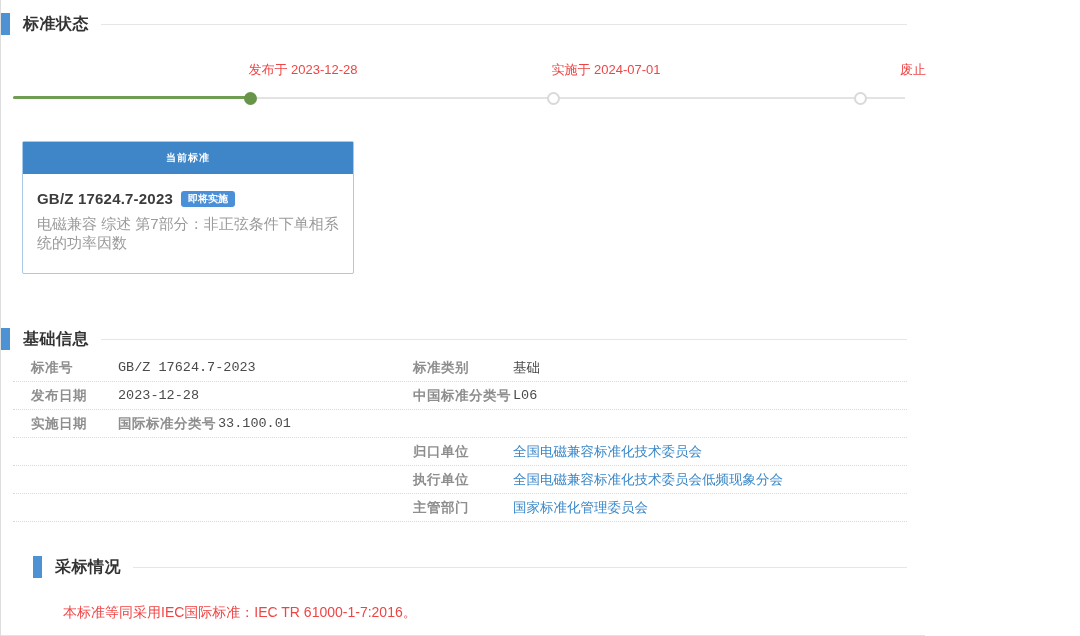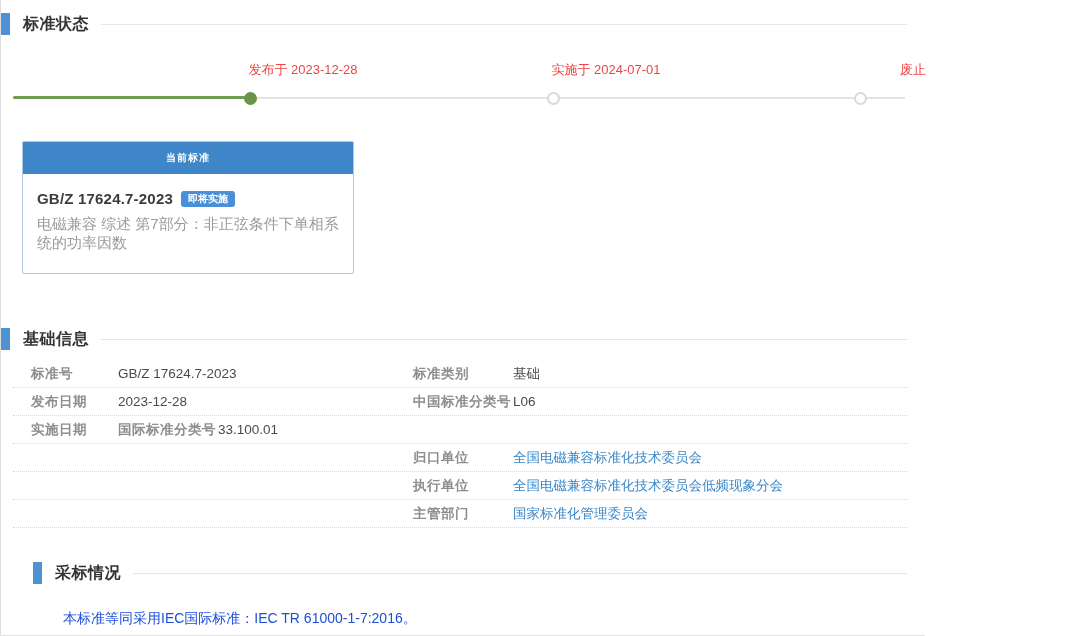--- a/index.html
+++ b/index.html
@@ -34,32 +34,32 @@
   .card { width:332px; margin:26px 0 0 21px; border:1px solid #a9c9e9; border-radius:2px; background:#fff; }
   .card-head { background:#3e86c8; color:#fff; text-align:center; font-size:10px; font-weight:bold; padding:9px 0; letter-spacing:1px; }
   .card-body { padding:16px 14px 20px 14px; }
   .std-line { display:flex; align-items:center; }
   .std-num { font-size:15px; color:#3c3c3c; font-weight:bold; letter-spacing:.2px; }
   .badge { margin-left:8px; background:#4a90d9; color:#fff; font-size:10px; font-weight:bold; padding:3px 7px; border-radius:3px; line-height:1; }
   .std-desc { margin-top:8px; font-size:15px; color:#9a9a9a; }
 
   
   .sec-basic { margin-top:54px; }
-  .info-table { margin:10px 18px 0 12px; }
+  .info-table { margin:4px 18px 0 12px;font-family:Liberation Mono, monospace; }
   .info-row { display:flex; align-items:center; height:28px; border-bottom:1px dotted #d9d9d9; font-size:13.5px; }
   .cell-label { color:#8e8e8e; font-weight:bold; letter-spacing:.5px; }
   .l-label { width:105px; padding-left:18px; flex:0 0 105px; }
   .l-value { flex:0 0 295px; color:#4a4a4a; }
   .r-label { flex:0 0 100px; }
   .r-value { flex:1; color:#4a4a4a; }
   .link { color:#3a87c8; cursor:pointer; }
 
   
   .sec-adopt { margin-top:34px;padding-left:32px; }
-  .para { margin:15px 20px 0 30px; font-size:14px; color:#1d4ed8; }
+  .para { margin:15px 20px 0 30px; font-size:14px; color:#ef4444; }
   .para-1 { margin-top:26px; }
 </style>
 </head>
 <body>
 
 <div class="page">
 
   <section style="padding-top:13px;">
     <div class="sec-head">
       <span class="marker"></span>

